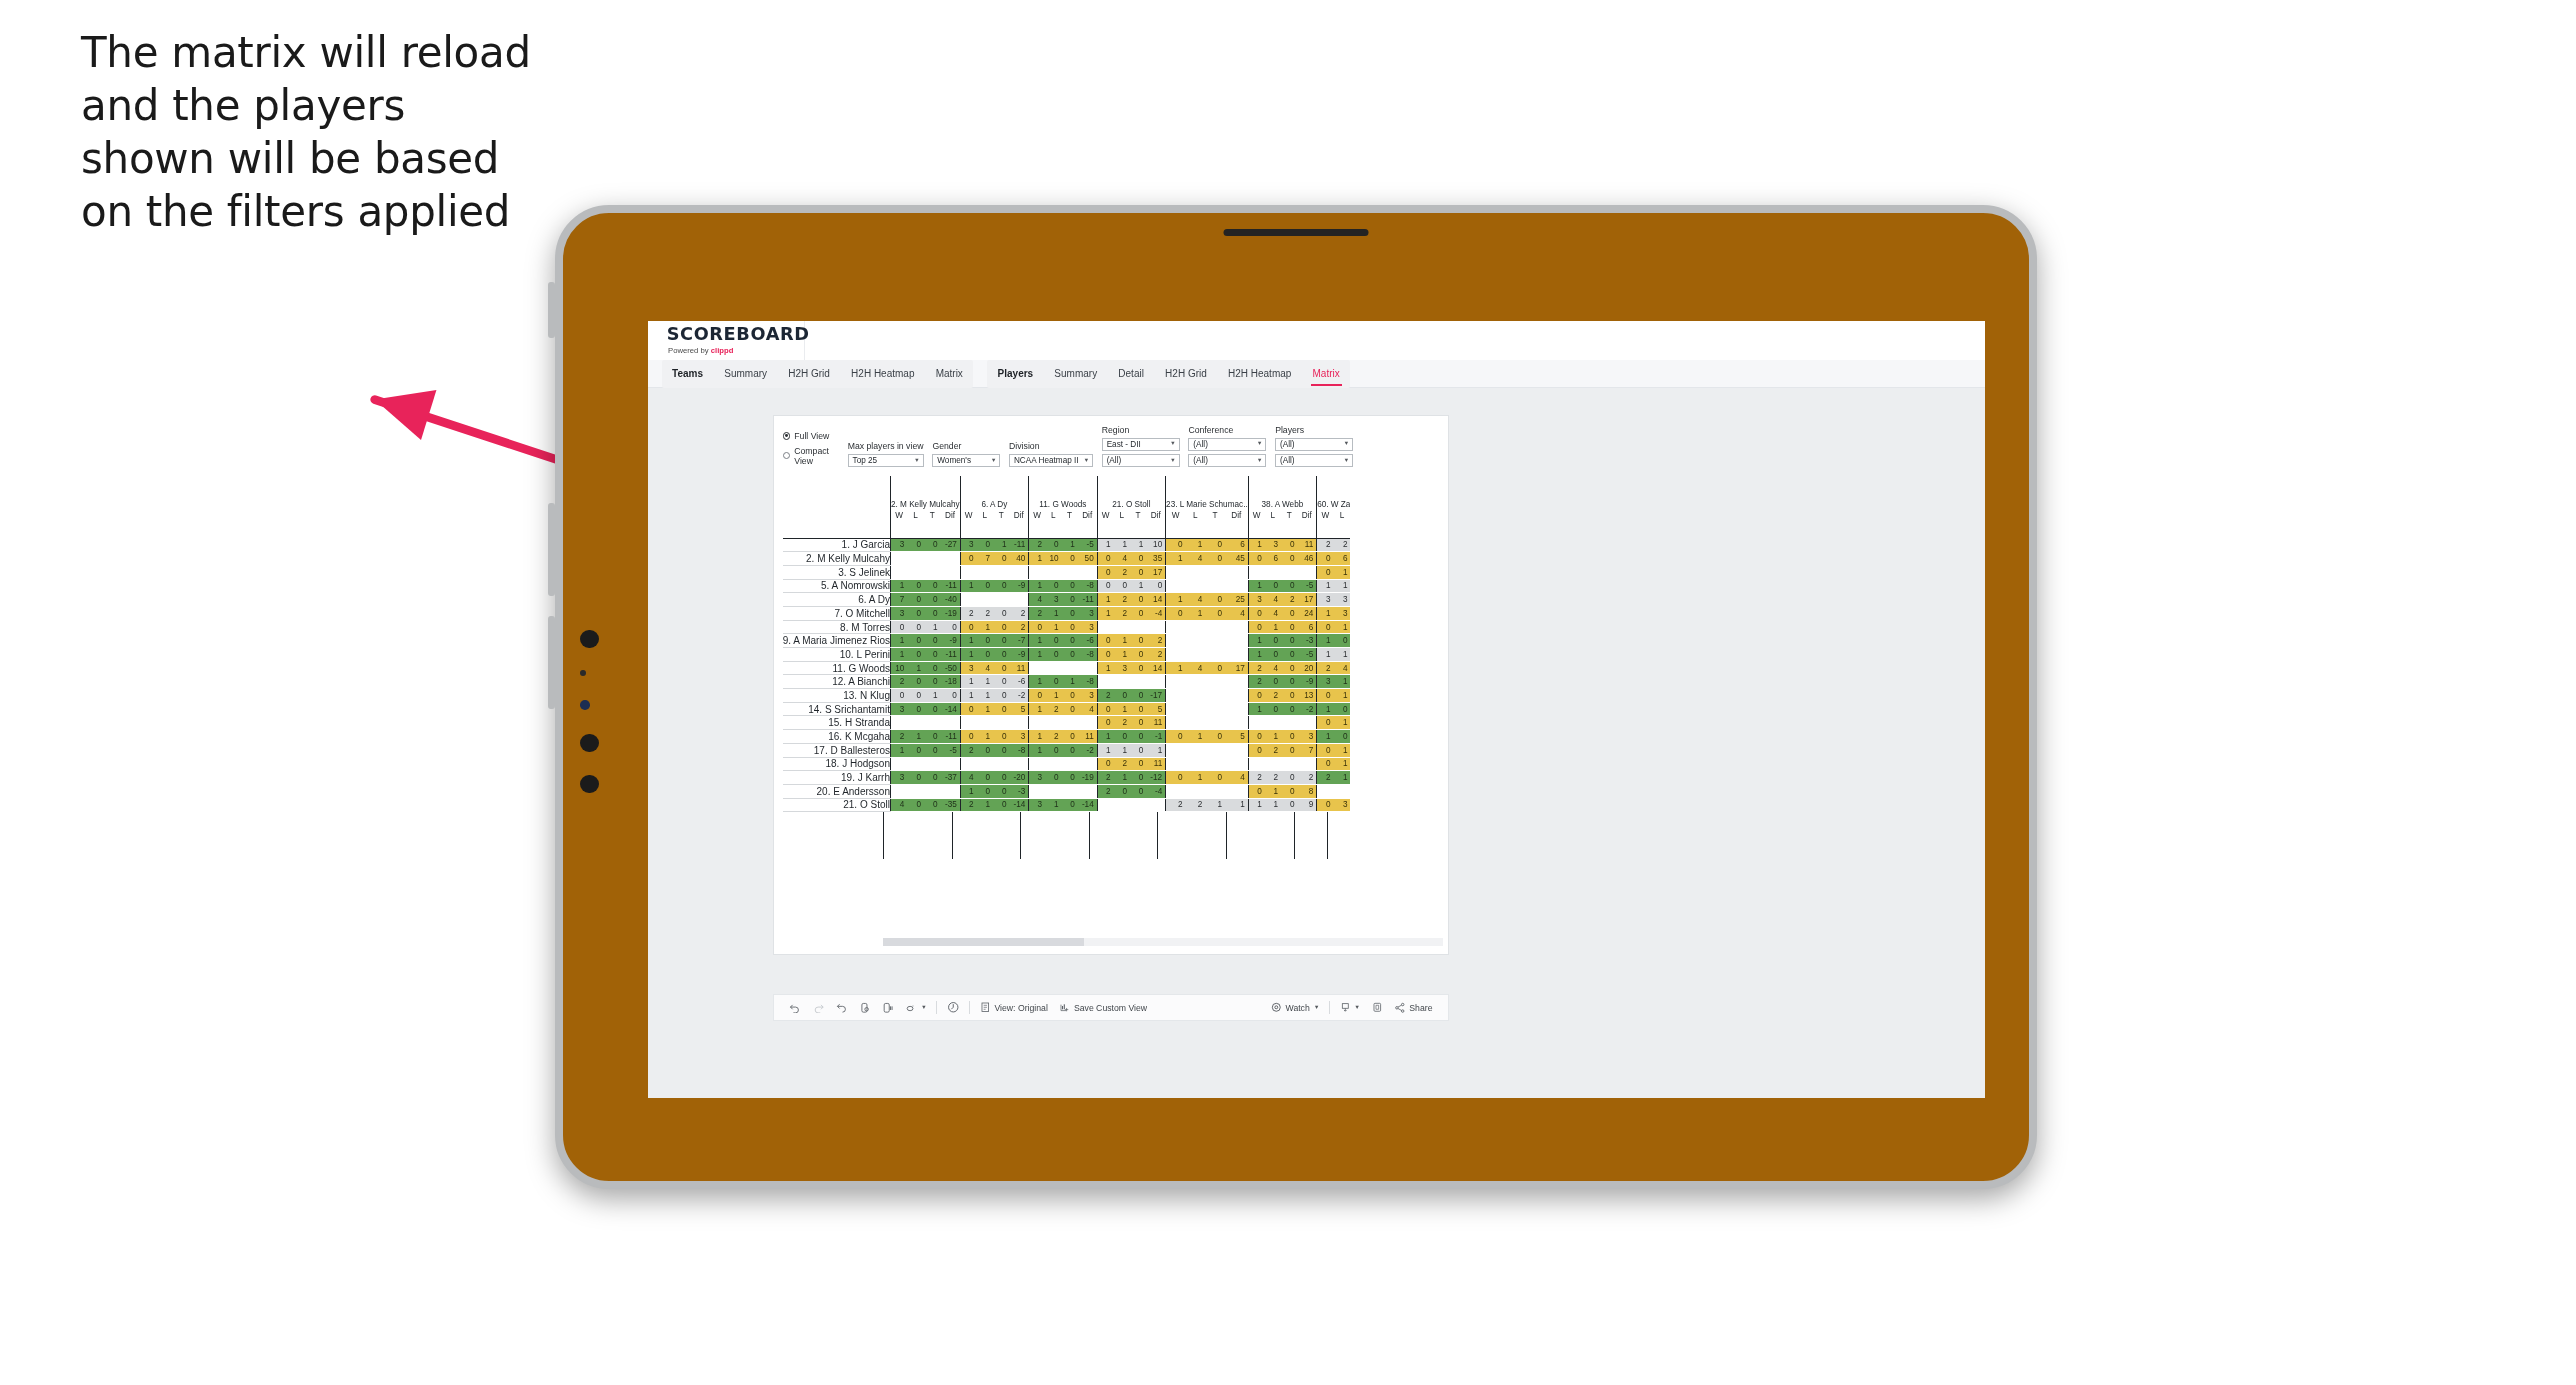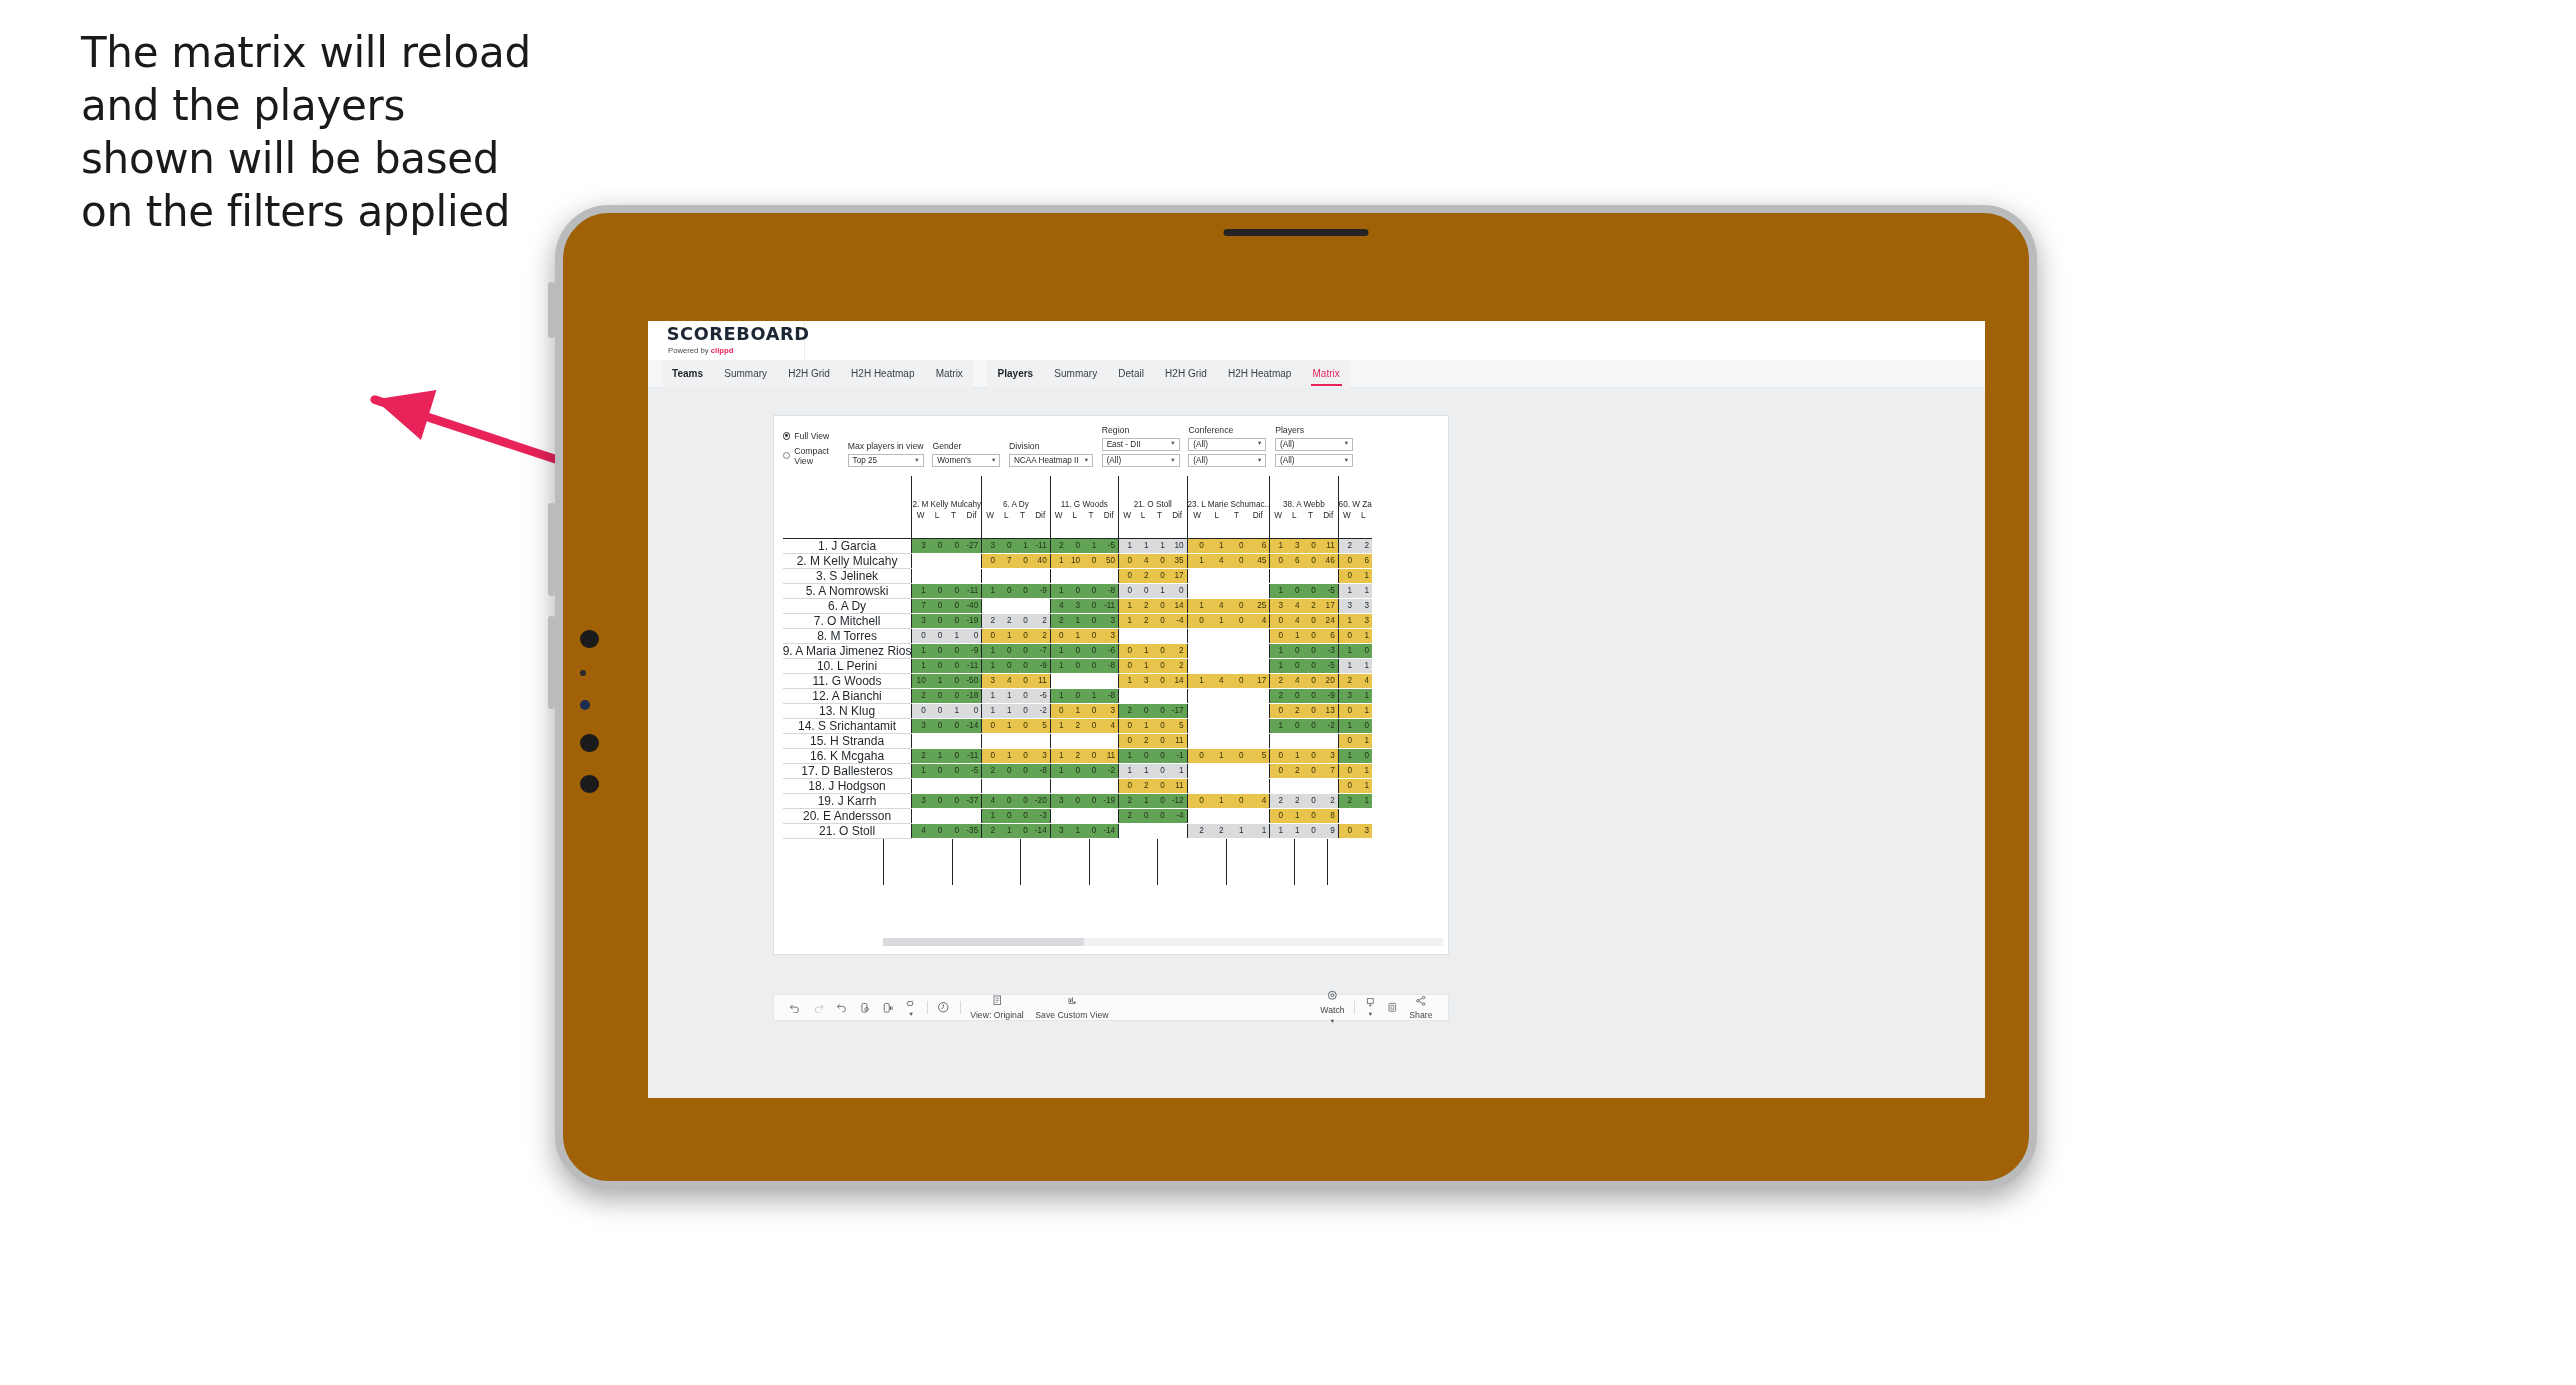--- a/index.html
+++ b/index.html
@@ -105,21 +105,21 @@
 
   
   #matrixwrap { padding:0 8.7px 0 8.7px; }
   table.mx { border-collapse:collapse; table-layout:fixed; font-size:8.2px; color:#1f2429; }
   table.mx td, table.mx th { padding:0; }
   .hd-top td { height:33px; vertical-align:bottom; padding-bottom:1.9px; text-align:center;
                font-size:8.2px; color:#1f2429; overflow:hidden; white-space:nowrap; }
   .hd-sub td { height:13.5px; text-align:center; font-size:8.2px; color:#1f2429; }
   .hd-pad td { height:15.4px; }
   .grpleft { border-left:1.4px solid #1f2429; }
-  .rowlabel { width:100px; text-align:center; padding-left:3.9px; font-size:12px;
+  .rowlabel { width:100px; text-align:right; padding-left:3.9px; font-size:10px;
               white-space:nowrap; overflow:hidden; height:13.7px;
               border-bottom:1px solid #d5d8db; }
   tbody tr td.d { text-align:right; padding-right:2.9px; height:13.7px;
                   border-bottom:1px solid #ffffff; }
   .g { background:#63a355; color:#20331a; }
   .y { background:#e8c44c; color:#3a3208; }
   .n { background:#d9dbdd; color:#2a2d30; }
   .e { background:#ffffff; }
   .topline { border-top:1.2px solid #1f2429; }
   #hdrule { border-bottom:1.4px solid #1f2429; }
@@ -131,21 +131,21 @@
   
   #hscroll { position:absolute; left:109px; bottom:7.7px; width:560px; height:8.7px; background:#f1f2f4; }
   #hscroll .thumb { width:201px; height:8.7px; background:#d8dade; }
 
   
   #bottombar {
     position:absolute; left:125px; bottom:-46px; width:676px; height:27px; background:#fbfbfc;
     border:1px solid #e4e7ea; display:flex; align-items:center; padding:0 9.7px; gap:0;
     font-size:8.7px; color:#42474c;
   }
-  .tb { display:flex; align-items:center; gap:3.9px; padding:0 5.8px; white-space:nowrap;flex-direction:column; }
+  .tb { display:flex; align-items:center; gap:3.9px; padding:0 5.8px; white-space:nowrap; }
   .tbsep { width:1px; height:12.5px; background:#d8dbde; margin:0 3.9px; }
   .tbspace { flex:1; }
   svg.ic { display:block; }
 </style>
 </head>
 <body>
 
 <div id="annotation">The matrix will reload and the players shown will be based on the filters applied</div>
 
 <svg id="arrow" viewBox="0 0 620 230">

